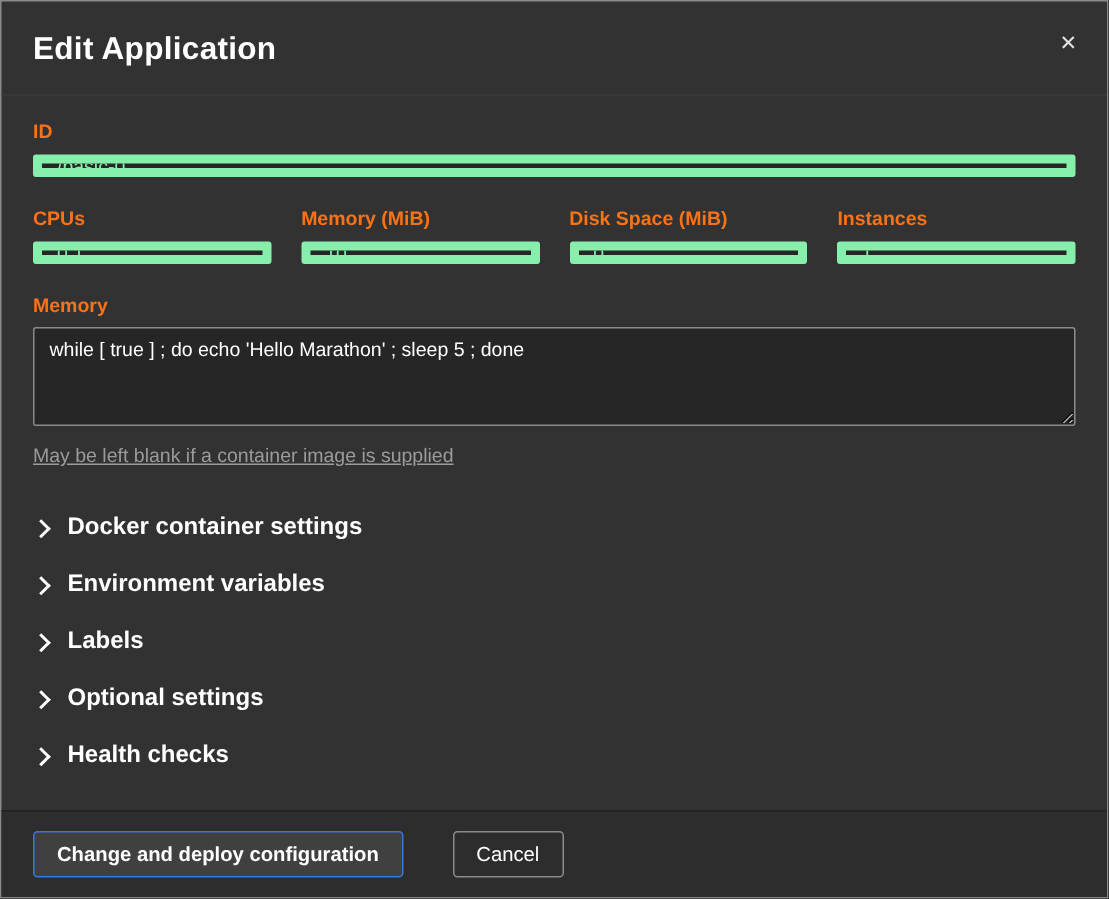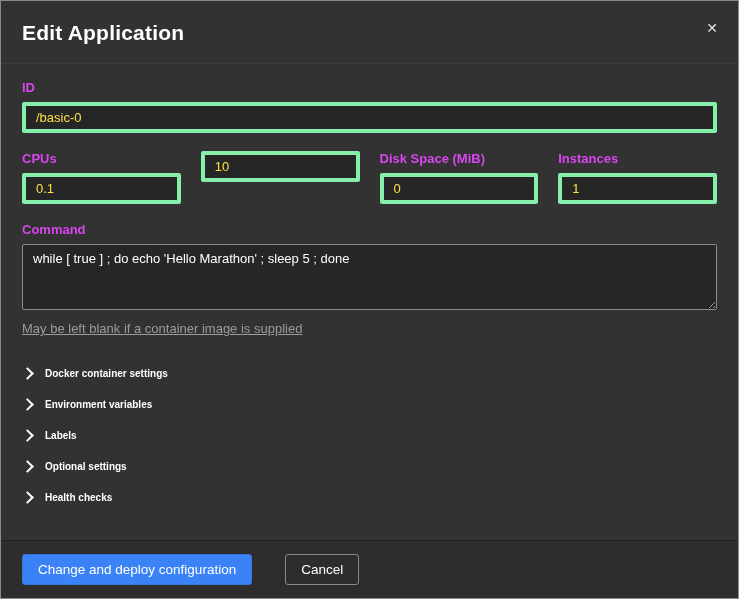--- a/index.html
+++ b/index.html
@@ -43,30 +43,30 @@
   
   .modal-body {
     flex: 1 1 auto;
     padding: 16px 21px 0 21px;
     overflow: hidden;
   }
   .field-label {
     display: block;
     font-size: 13px;
     font-weight: 700;
-    color: #d946ef;
+    color: #f97316;
     margin-bottom: 7px;
   }
   .text-input {
     width: 100%;
-    height: 31px;
+    height: 15px;
     background: #262626;
-    border: 4px solid #86efac;
+    border: 6px solid #86efac;
     border-radius: 2px;
-    color: #fde047;
+    color: #86efac;
     font-size: 13px;
     font-family: inherit;
     padding: 0 10px;
     outline: none;
   }
   .text-area {
     width: 100%;
     height: 66px;
     background: #262626;
     border: 1px solid #8b8b8b;
@@ -94,21 +94,21 @@
   
   .sections { margin-top: 22px; }
   .section-row {
     display: flex;
     align-items: center;
     padding: 10px 0;
     cursor: pointer;
     user-select: none;
   }
   .section-label {
-    font-size: 10px;
+    font-size: 16px;
     font-weight: 700;
     color: #ffffff;
   }
   .chevron {
     width: 14px;
     margin-right: 9px;
     display: inline-flex;
     align-items: center;
   }
   .chevron::before {
@@ -133,24 +133,24 @@
   .btn {
     height: 31px;
     border-radius: 3px;
     font-size: 13.5px;
     font-family: inherit;
     cursor: pointer;
     padding: 0 15px;
     line-height: 29px;
   }
   .btn-primary {
-    background: #3b82f6;
+    background: #404040;
     border: 1px solid #3577e1;
     color: #ffffff;
-    font-weight: 400;
+    font-weight: 700;
   }
   .btn-default {
     background: transparent;
     border: 1px solid #8b8b8b;
     color: #ffffff;
     font-weight: 400;
     margin-left: 24px;
   }
 </style>
 </head>
@@ -169,34 +169,35 @@
       <label class="field-label">ID</label>
       <input class="text-input" type="text" value="/basic-0" style="">
     </div>
 
     <div class="grid-4">
       <div>
         <label class="field-label">CPUs</label>
         <input class="text-input" type="text" value="0.1" style="">
       </div>
       <div>
+        <label class="field-label">Memory (MiB)</label>
         <input class="text-input" type="text" value="10" style="">
       </div>
       <div>
         <label class="field-label">Disk Space (MiB)</label>
         <input class="text-input" type="text" value="0" style="">
       </div>
       <div>
         <label class="field-label">Instances</label>
         <input class="text-input" type="text" value="1" style="">
       </div>
     </div>
 
     <div class="field-group">
-      <label class="field-label">Command</label>
+      <label class="field-label">Memory</label>
       <textarea class="text-area" style="">while [ true ] ; do echo 'Hello Marathon' ; sleep 5 ; done</textarea>
       <div class="help-text">May be left blank if a container image is supplied</div>
     </div>
 
     <div class="sections">
       <div class="section-row">
         <span class="chevron"></span>
         <span class="section-label">Docker container settings</span>
       </div>
       <div class="section-row">

